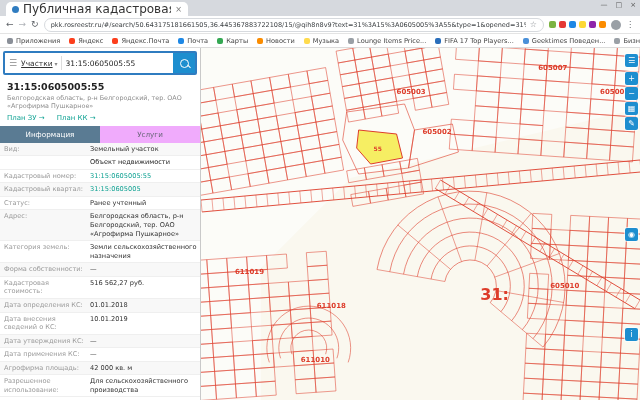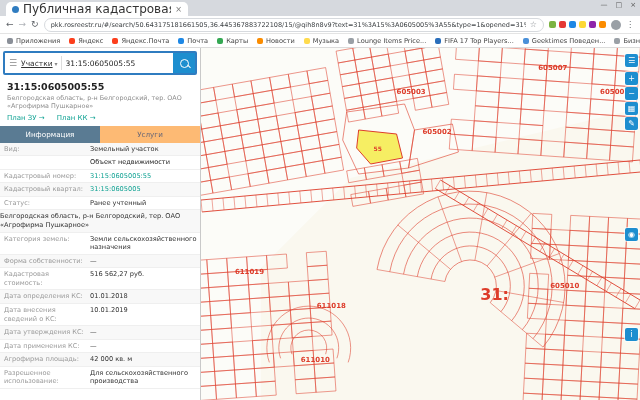--- a/index.html
+++ b/index.html
@@ -44,21 +44,21 @@
   .mag{width:7px;height:7px;border:1.4px solid #fff;border-radius:50%;position:relative;}
   .mag::after{content:"";position:absolute;width:4px;height:1.4px;background:#fff;
     transform:rotate(45deg);right:-3px;bottom:-1px;}
   .obj-head{padding:3px 7px 4px;}
   .obj-title{font-size:9.5px;font-weight:bold;color:#222;margin-bottom:2px;}
   .obj-sub{font-size:6.4px;color:#8d8d8d;line-height:1.3;margin-bottom:3px;}
   .obj-links{display:flex;gap:12px;font-size:7px;color:#12a394;}
   .ptabs{display:flex;height:17px;}
   .ptab{flex:1;display:flex;align-items:center;justify-content:center;font-size:7.2px;}
   .ptab.active{background:#5a7b93;color:#fff;}
-  .ptab.idle{background:#fdba74;color:#667;}
+  .ptab.idle{background:#f0abfc;color:#667;}
   .details{flex:1;overflow:hidden;font-size:6.6px;}
   .drow{display:flex;border-bottom:1px solid #efefef;padding:2px 0;}
   .drow.alt{background:#f8f8f8;}
   .dlabel{width:82px;flex:0 0 82px;padding:0 4px;color:#9a9a9a;line-height:1.3;}
   .dvalue{flex:1;color:#333;padding-right:3px;line-height:1.3;}
   .dvalue.link{color:#12a394;}
   .dvalue.hdr{color:#222;}
   
   .map{flex:1;position:relative;background:#fcfcf9;overflow:hidden;}
   .map svg{position:absolute;left:0;top:0;width:100%;height:100%;}
@@ -191,20 +191,21 @@
           </div>
           <div class="drow alt">
             <div class="dlabel">Кадастровый квартал:</div>
             <div class="dvalue link">31:15:0605005</div>
           </div>
           <div class="drow">
             <div class="dlabel">Статус:</div>
             <div class="dvalue">Ранее учтенный</div>
           </div>
           <div class="drow alt">
+            <div class="dlabel">Адрес:</div>
             <div class="dvalue">Белгородская область, р-н Белгородский, тер. ОАО «Агрофирма Пушкарное»</div>
           </div>
           <div class="drow">
             <div class="dlabel">Категория земель:</div>
             <div class="dvalue">Земли сельскохозяйственного назначения</div>
           </div>
           <div class="drow alt">
             <div class="dlabel">Форма собственности:</div>
             <div class="dvalue">—</div>
           </div>

